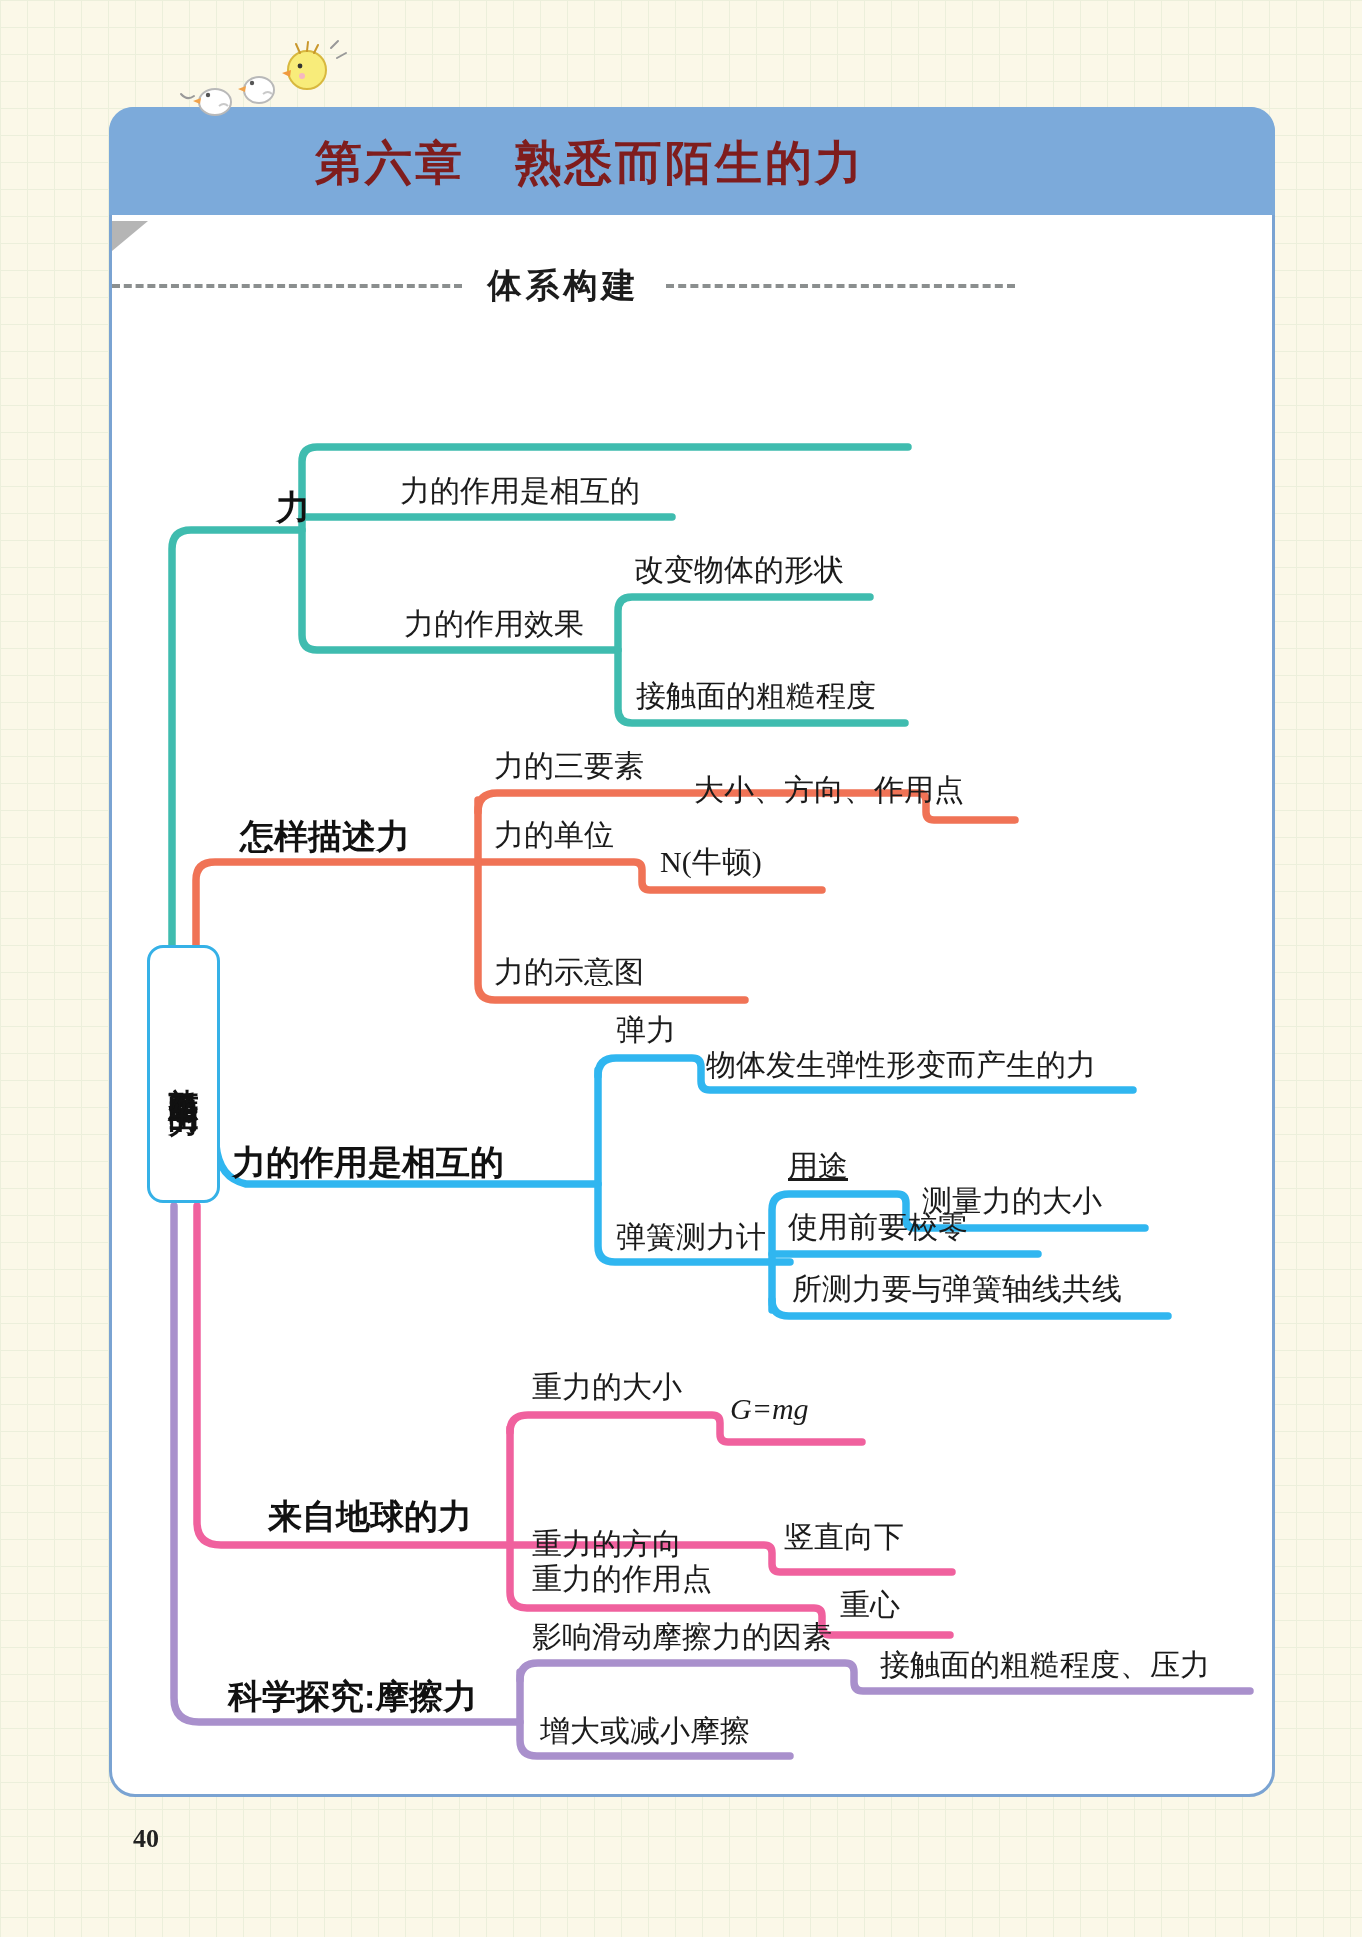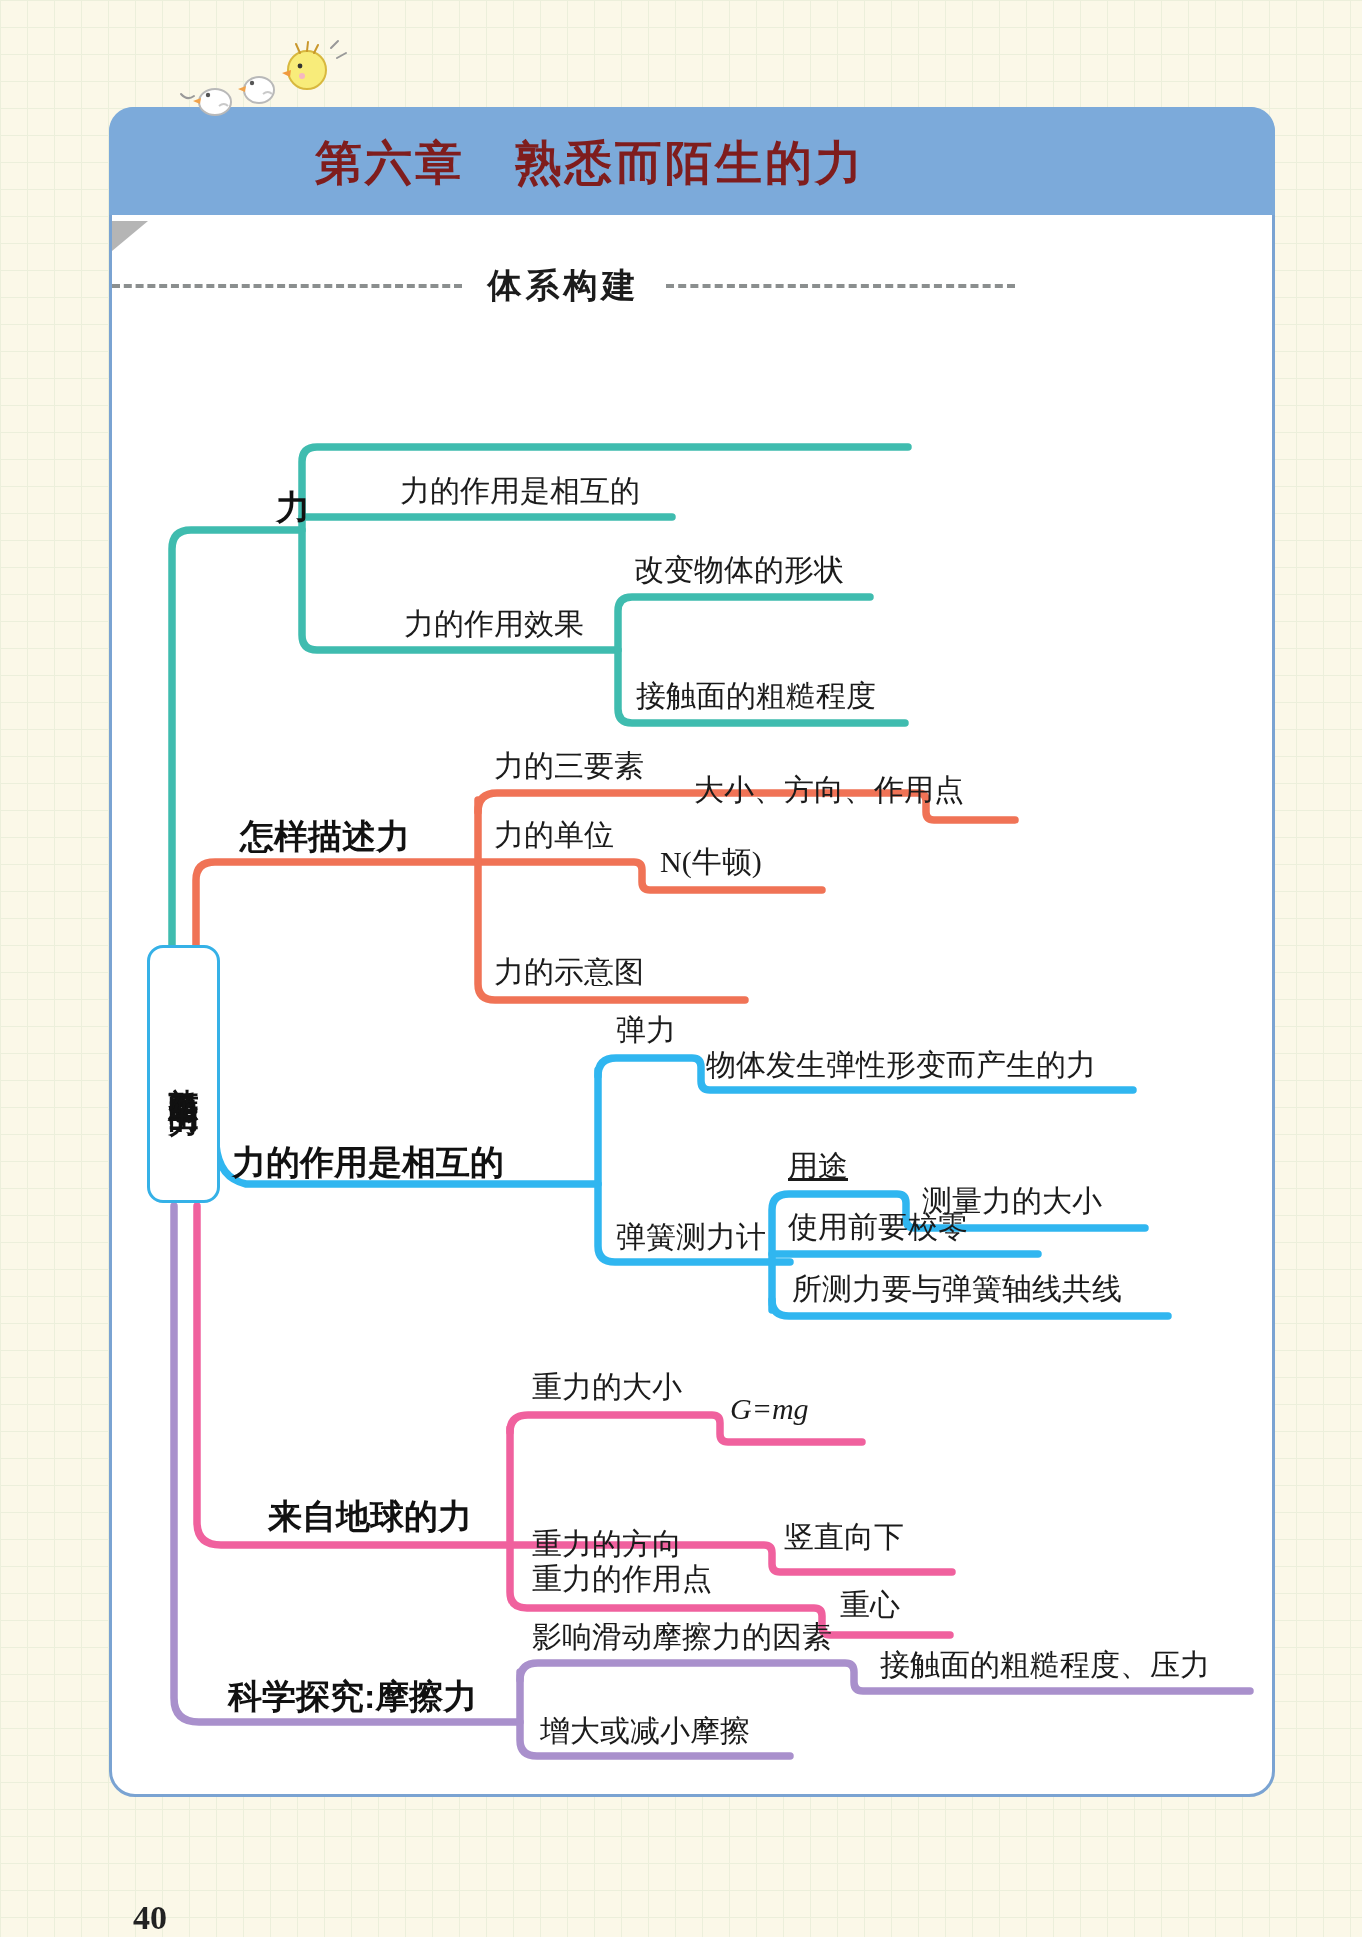--- a/index.html
+++ b/index.html
@@ -48,23 +48,23 @@
   .rootbox{
     position:absolute;left:147px;top:945px;width:73px;height:258px;
     background:#ffffff;border:3px solid #35b1e7;border-radius:16px;
     box-sizing:border-box;display:flex;align-items:center;justify-content:center;
   }
   .rootbox .vtext{
     writing-mode:vertical-rl;text-orientation:upright;
     font-size:30px;font-weight:bold;color:#111;letter-spacing:3px;line-height:1;
   }
   .pagenum{
-    position:absolute;left:133px;top:1899px;
+    position:absolute;left:133px;top:1824px;
     font-family:"Liberation Serif","DejaVu Serif",serif;
-    font-size:34px;font-weight:bold;color:#222;
+    font-size:26px;font-weight:bold;color:#222;
   }
   .birds{position:absolute;left:175px;top:38px;}
 </style>
 </head>
 <body>
 
 <div class="page">
 
   <div class="card"></div>
 

